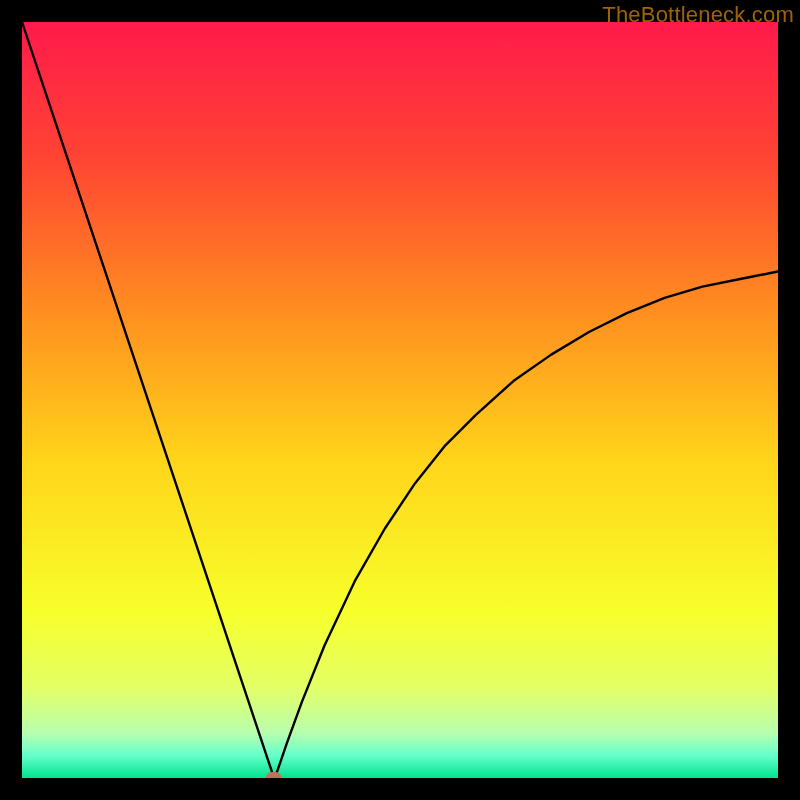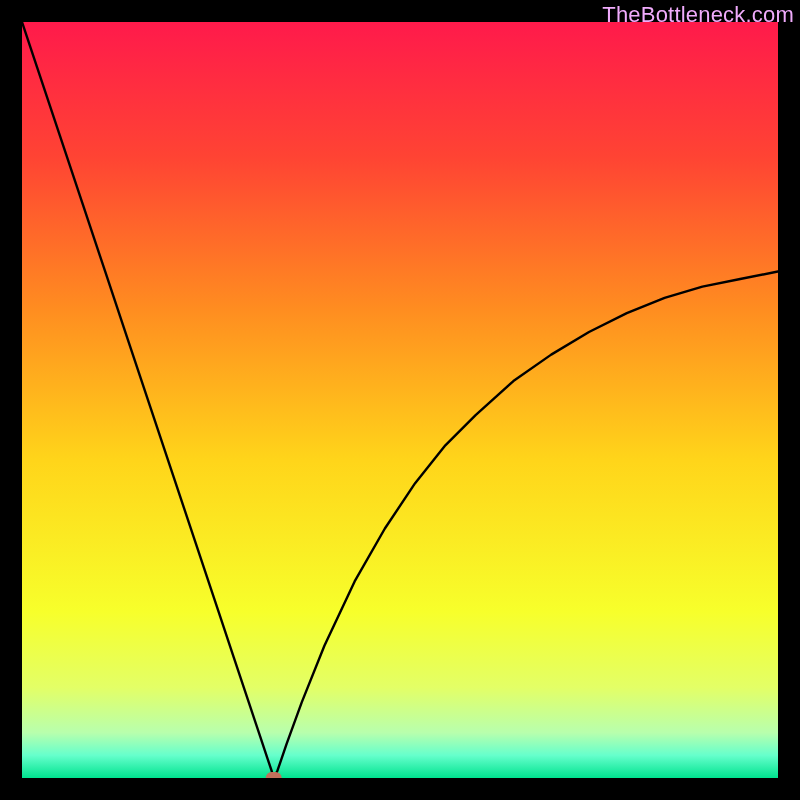--- a/index.html
+++ b/index.html
@@ -24,21 +24,21 @@
     position: absolute;
     left: 0;
     top: 0;
     width: 756px;
     height: 756px;
   }
   .watermark {
     position: absolute;
     top: 2px;
     right: 6px;
-    color: #f0abfc;
+    color: #a16207;
     font-size: 22px;
     letter-spacing: 0.2px;
     font-weight: 400;
     user-select: none;
   }
   svg { display: block; }
 </style>
 </head>
 <body>
 

